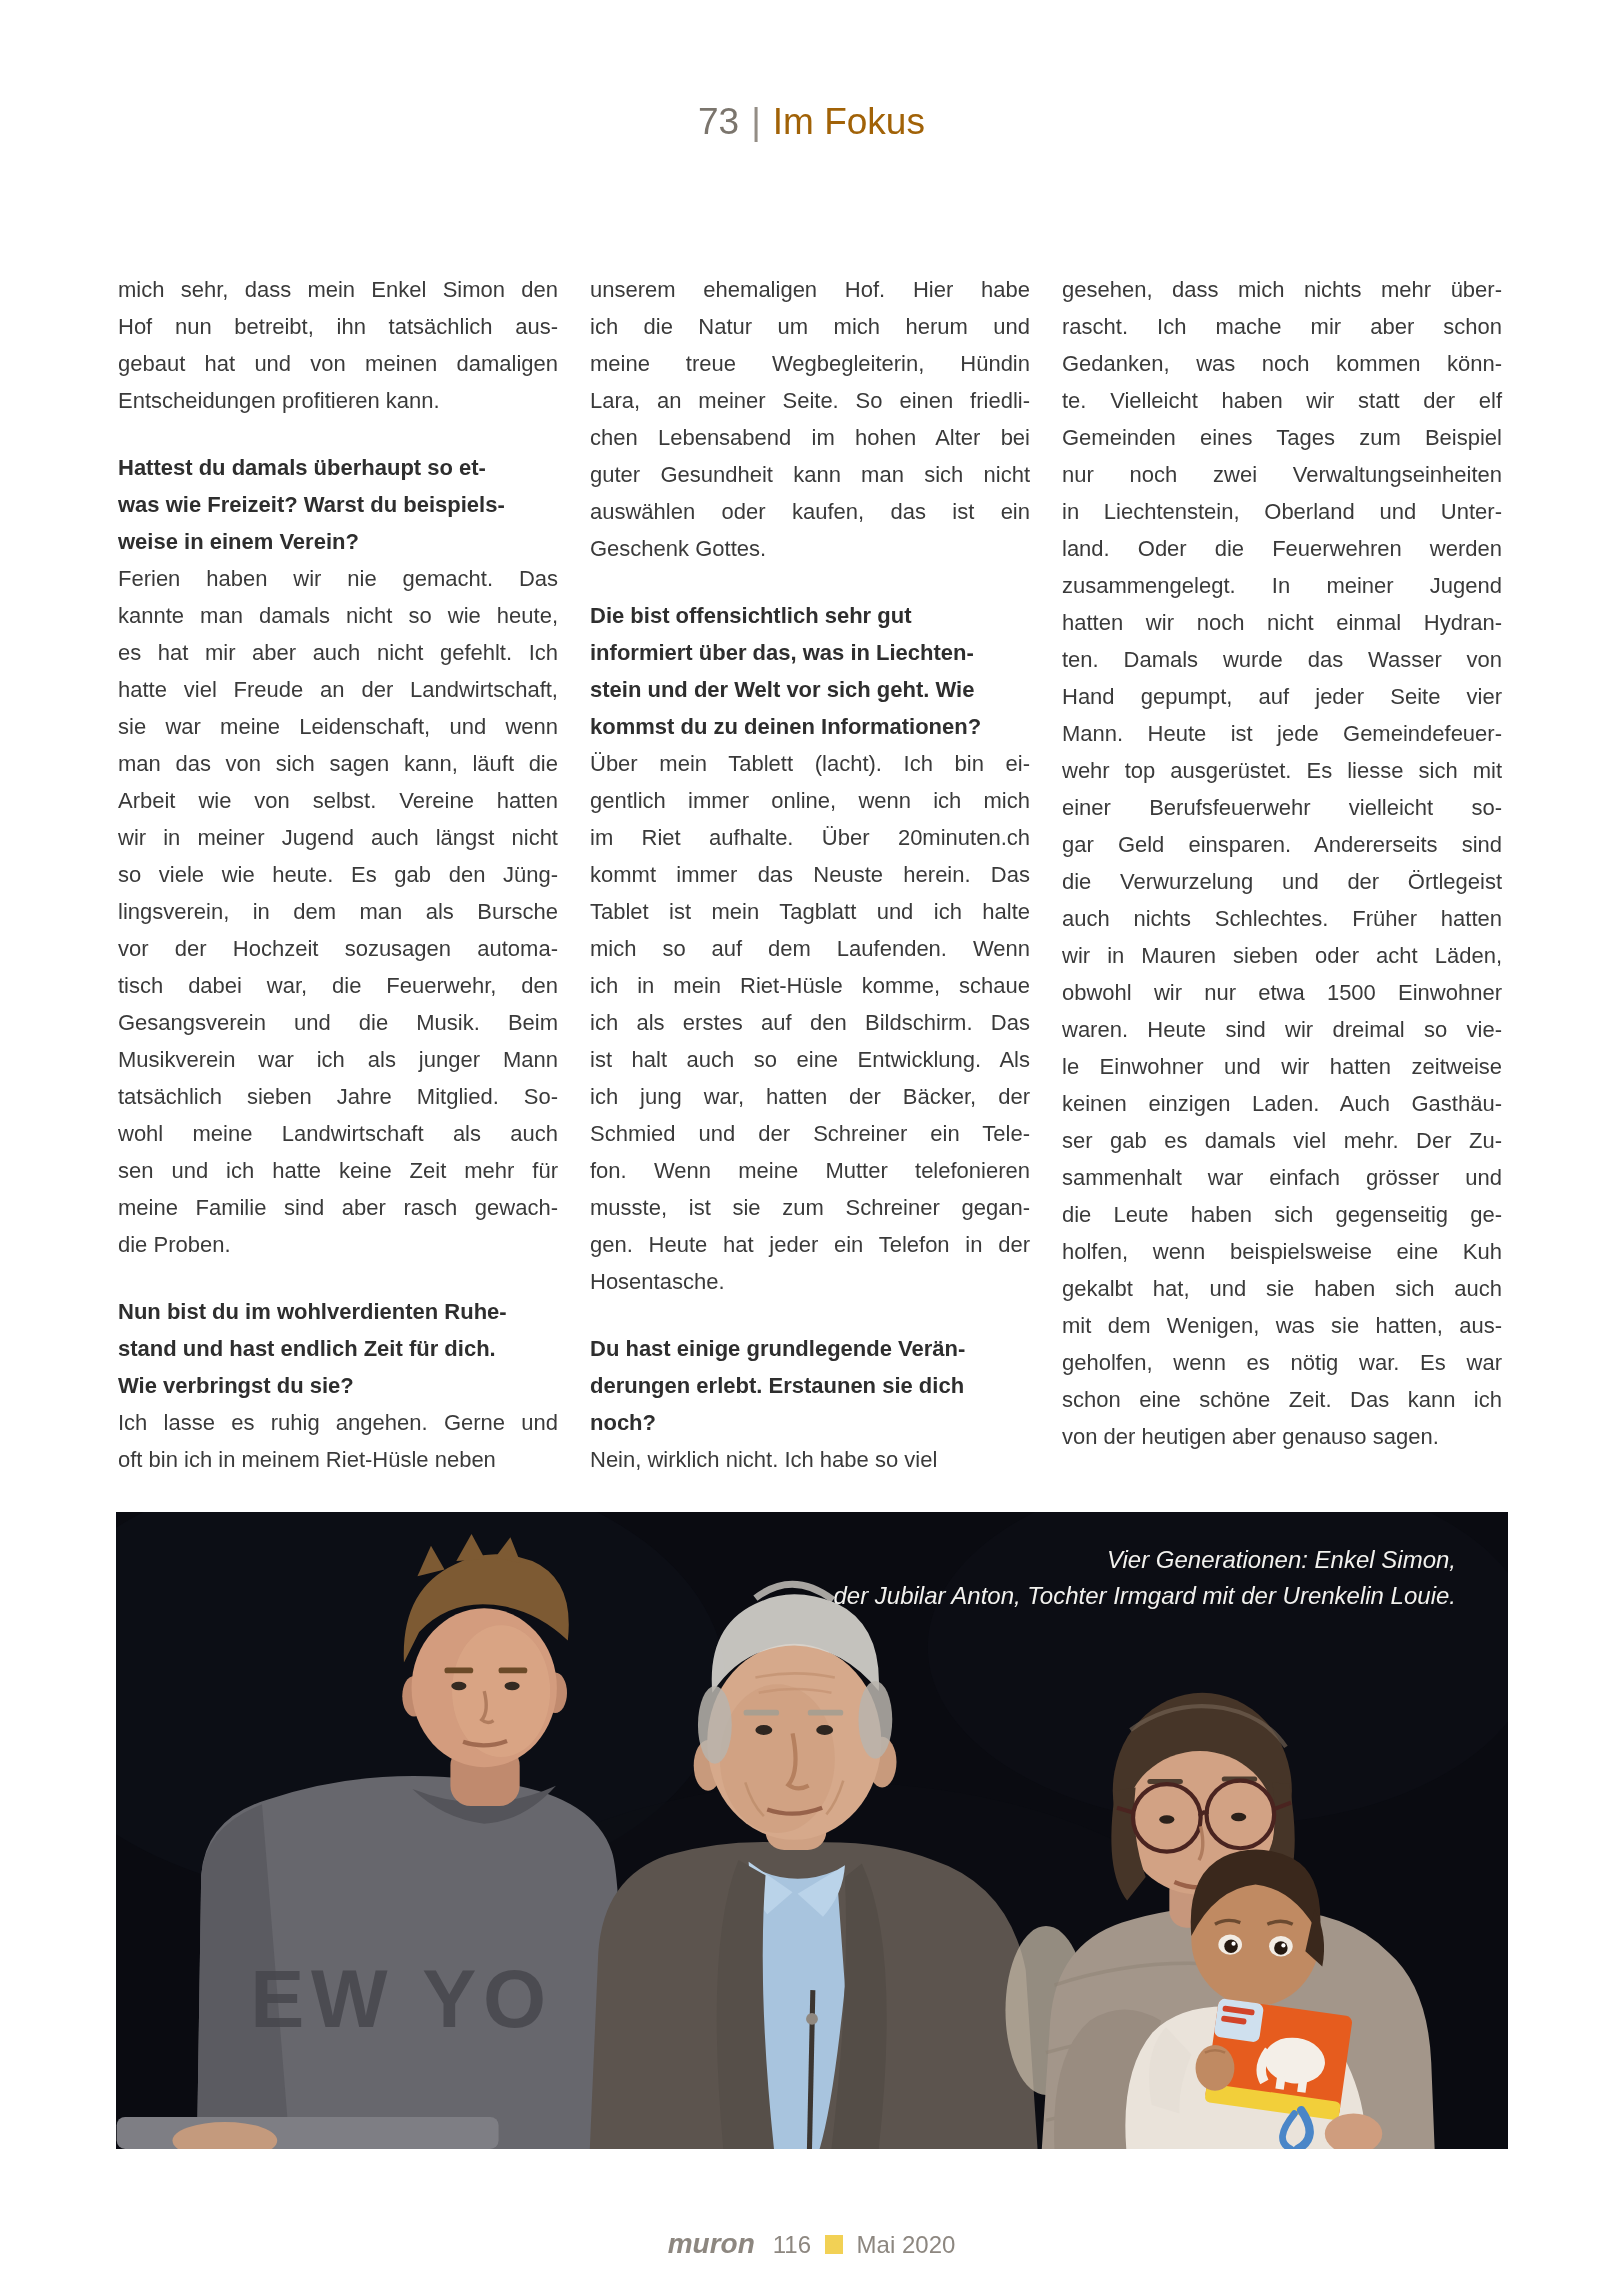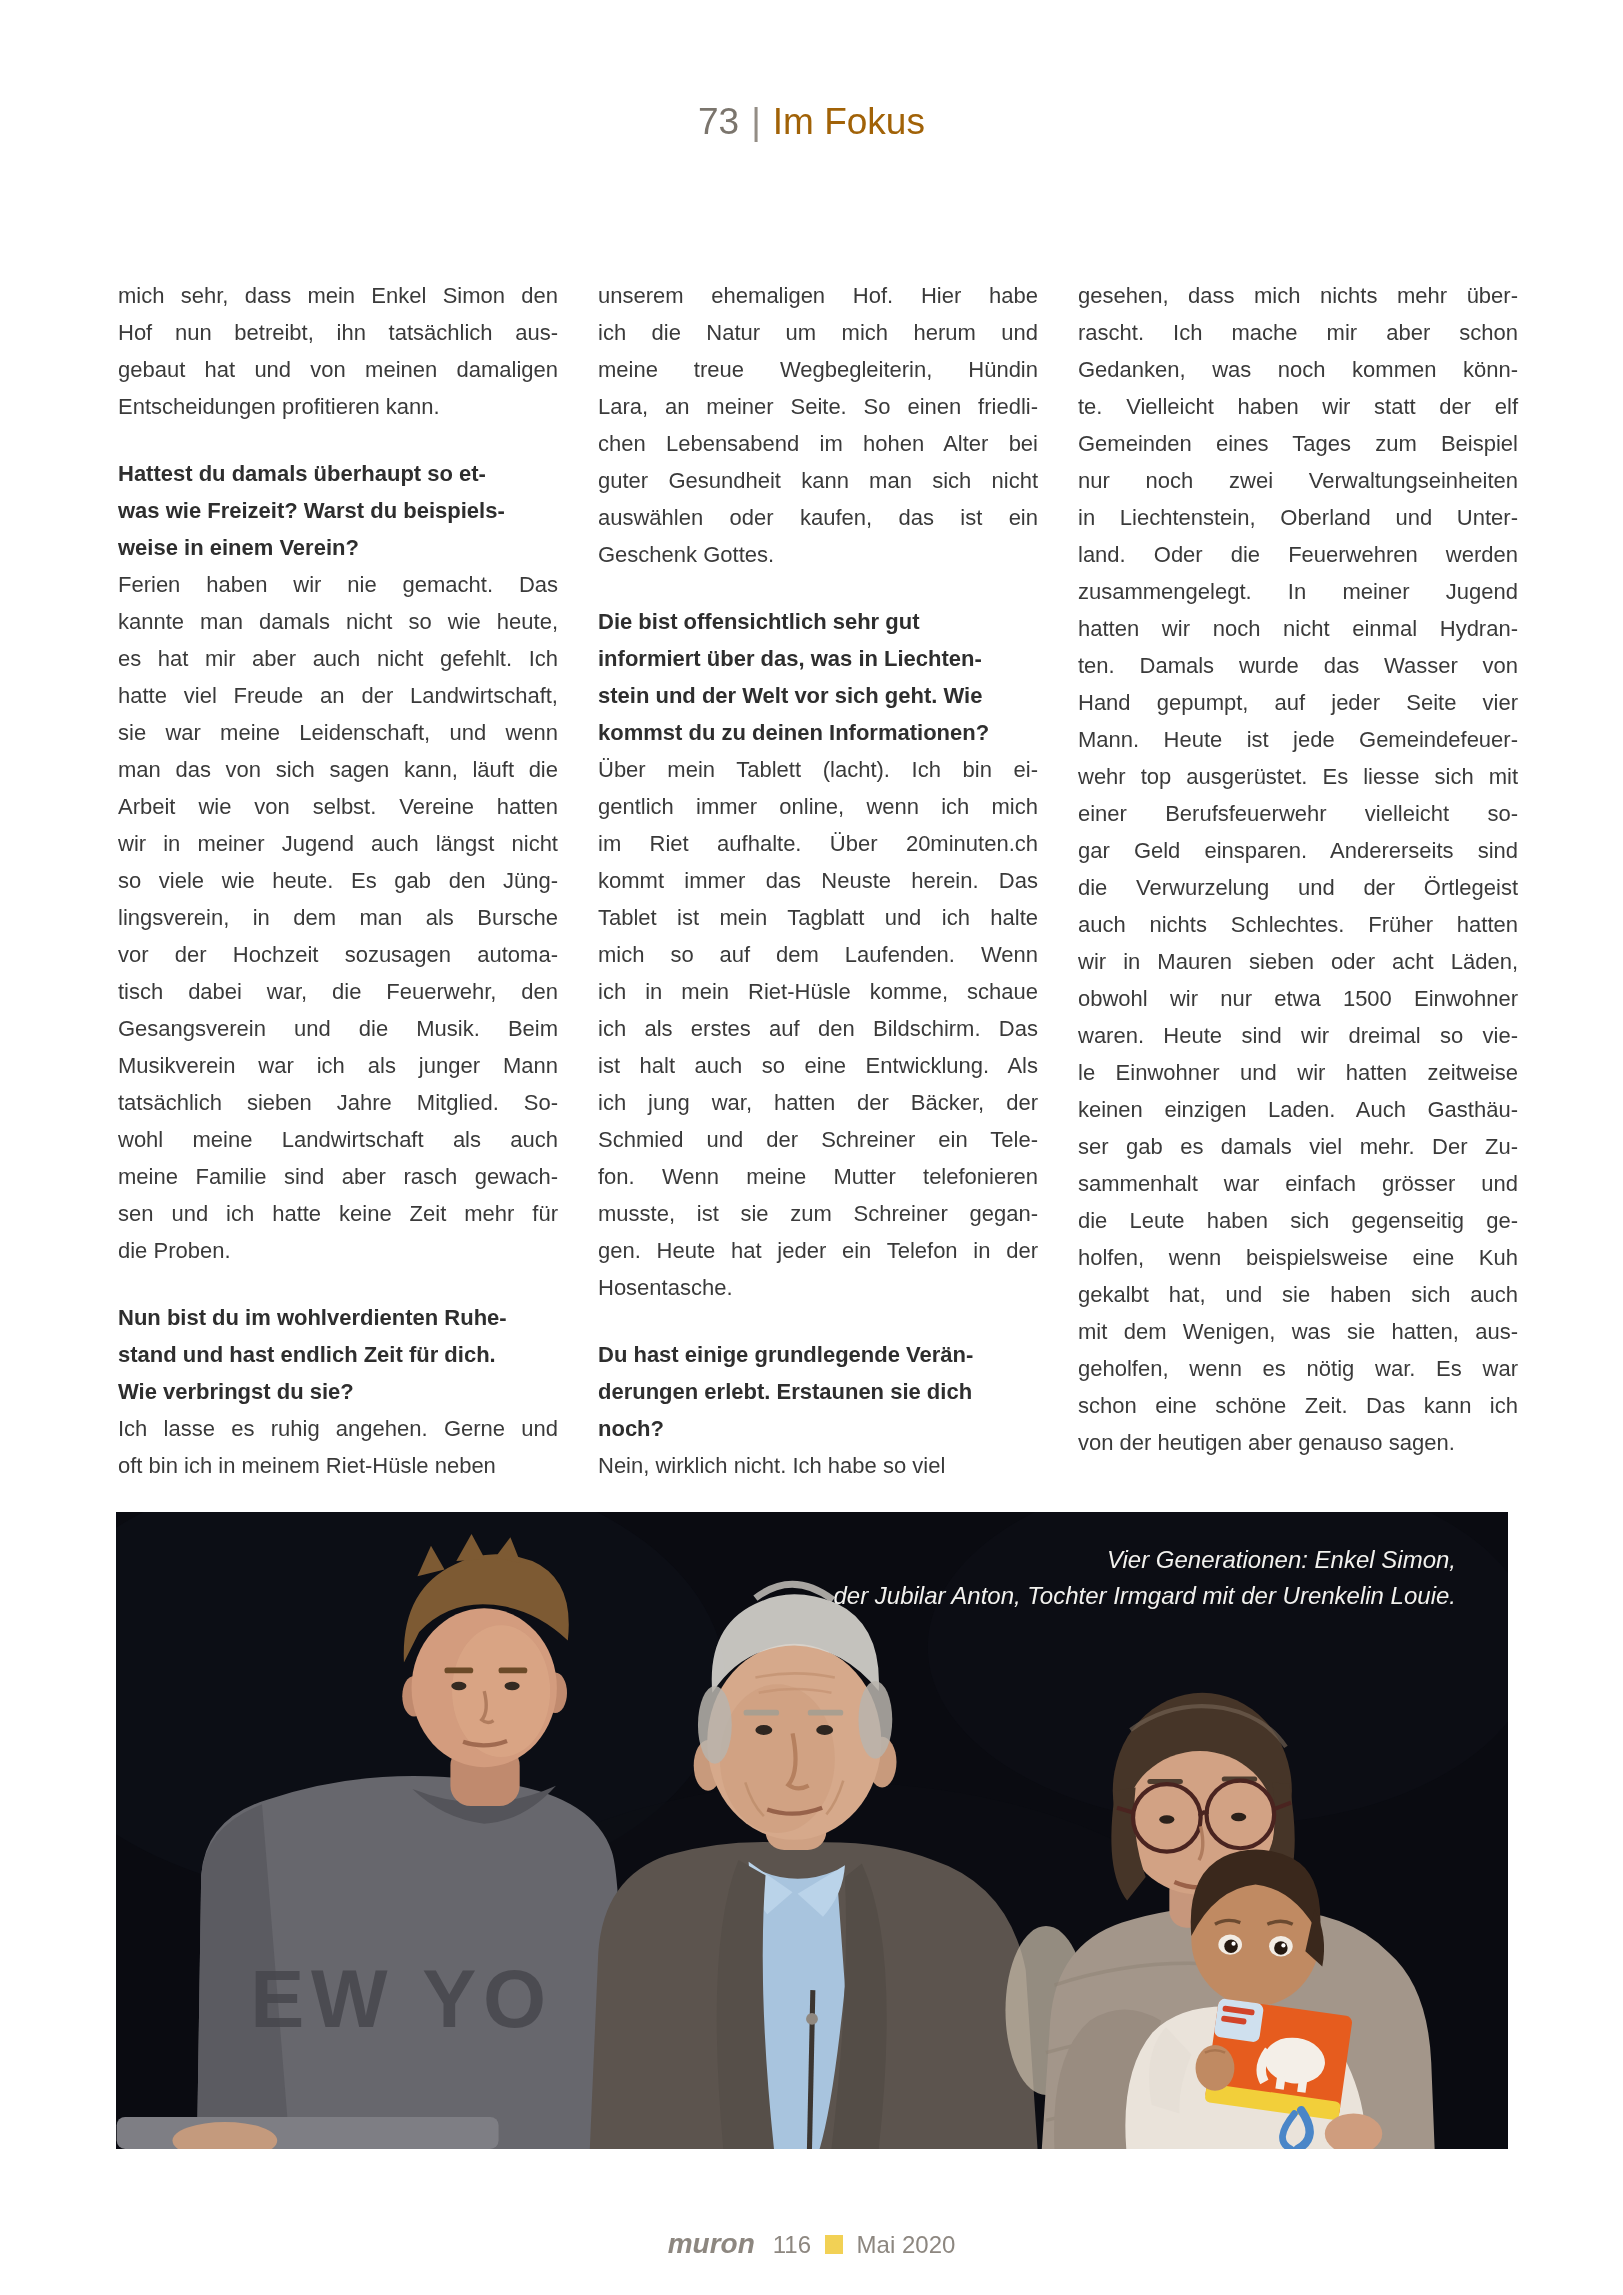--- a/index.html
+++ b/index.html
@@ -9,22 +9,22 @@
   }
   
   .page-header{
     position:absolute;top:100px;left:0;width:100%;
     text-align:center;font-size:37px;line-height:44px;color:#7b756d;
   }
   .page-header .sep{color:#938d85;padding:0 12px;font-weight:300;}
   .page-header .section{color:#a16207;}
   
   .columns{
-    position:absolute;left:118px;top:277px;width:1383px;
-    display:flex;gap:40px;color:#3a3a3a;
+    position:absolute;left:118px;top:271px;width:1383px;
+    display:flex;gap:32px;color:#3a3a3a;
   }
   .col{width:440px;flex:0 0 440px;}
   .line{
     font-size:22px;line-height:37px;
     text-align:justify;text-align-last:justify;text-justify:inter-word;
   }
   .line.last{text-align-last:left;}
   .para.question{margin-top:30px;color:#2e2e2e;}
   .para.question .line{
     font-weight:bold;white-space:nowrap;
@@ -83,22 +83,22 @@
           <div class="line">Arbeit wie von selbst. Vereine hatten</div>
           <div class="line">wir in meiner Jugend auch längst nicht</div>
           <div class="line">so viele wie heute. Es gab den Jüng-</div>
           <div class="line">lingsverein, in dem man als Bursche</div>
           <div class="line">vor der Hochzeit sozusagen automa-</div>
           <div class="line">tisch dabei war, die Feuerwehr, den</div>
           <div class="line">Gesangsverein und die Musik. Beim</div>
           <div class="line">Musikverein war ich als junger Mann</div>
           <div class="line">tatsächlich sieben Jahre Mitglied. So-</div>
           <div class="line">wohl meine Landwirtschaft als auch</div>
+          <div class="line">sen und ich hatte keine Zeit mehr für</div>
           <div class="line">meine Familie sind aber rasch gewach-</div>
-          <div class="line">sen und ich hatte keine Zeit mehr für</div>
           <div class="line last">die Proben.</div>
         </div>
         <div class="para question">
           <div class="line">Nun bist du im wohlverdienten Ruhe-</div>
           <div class="line">stand und hast endlich Zeit für dich.</div>
           <div class="line last">Wie verbringst du sie?</div>
         </div>
         <div class="para answer">
           <div class="line">Ich lasse es ruhig angehen. Gerne und</div>
           <div class="line last">oft bin ich in meinem Riet-Hüsle neben</div>

